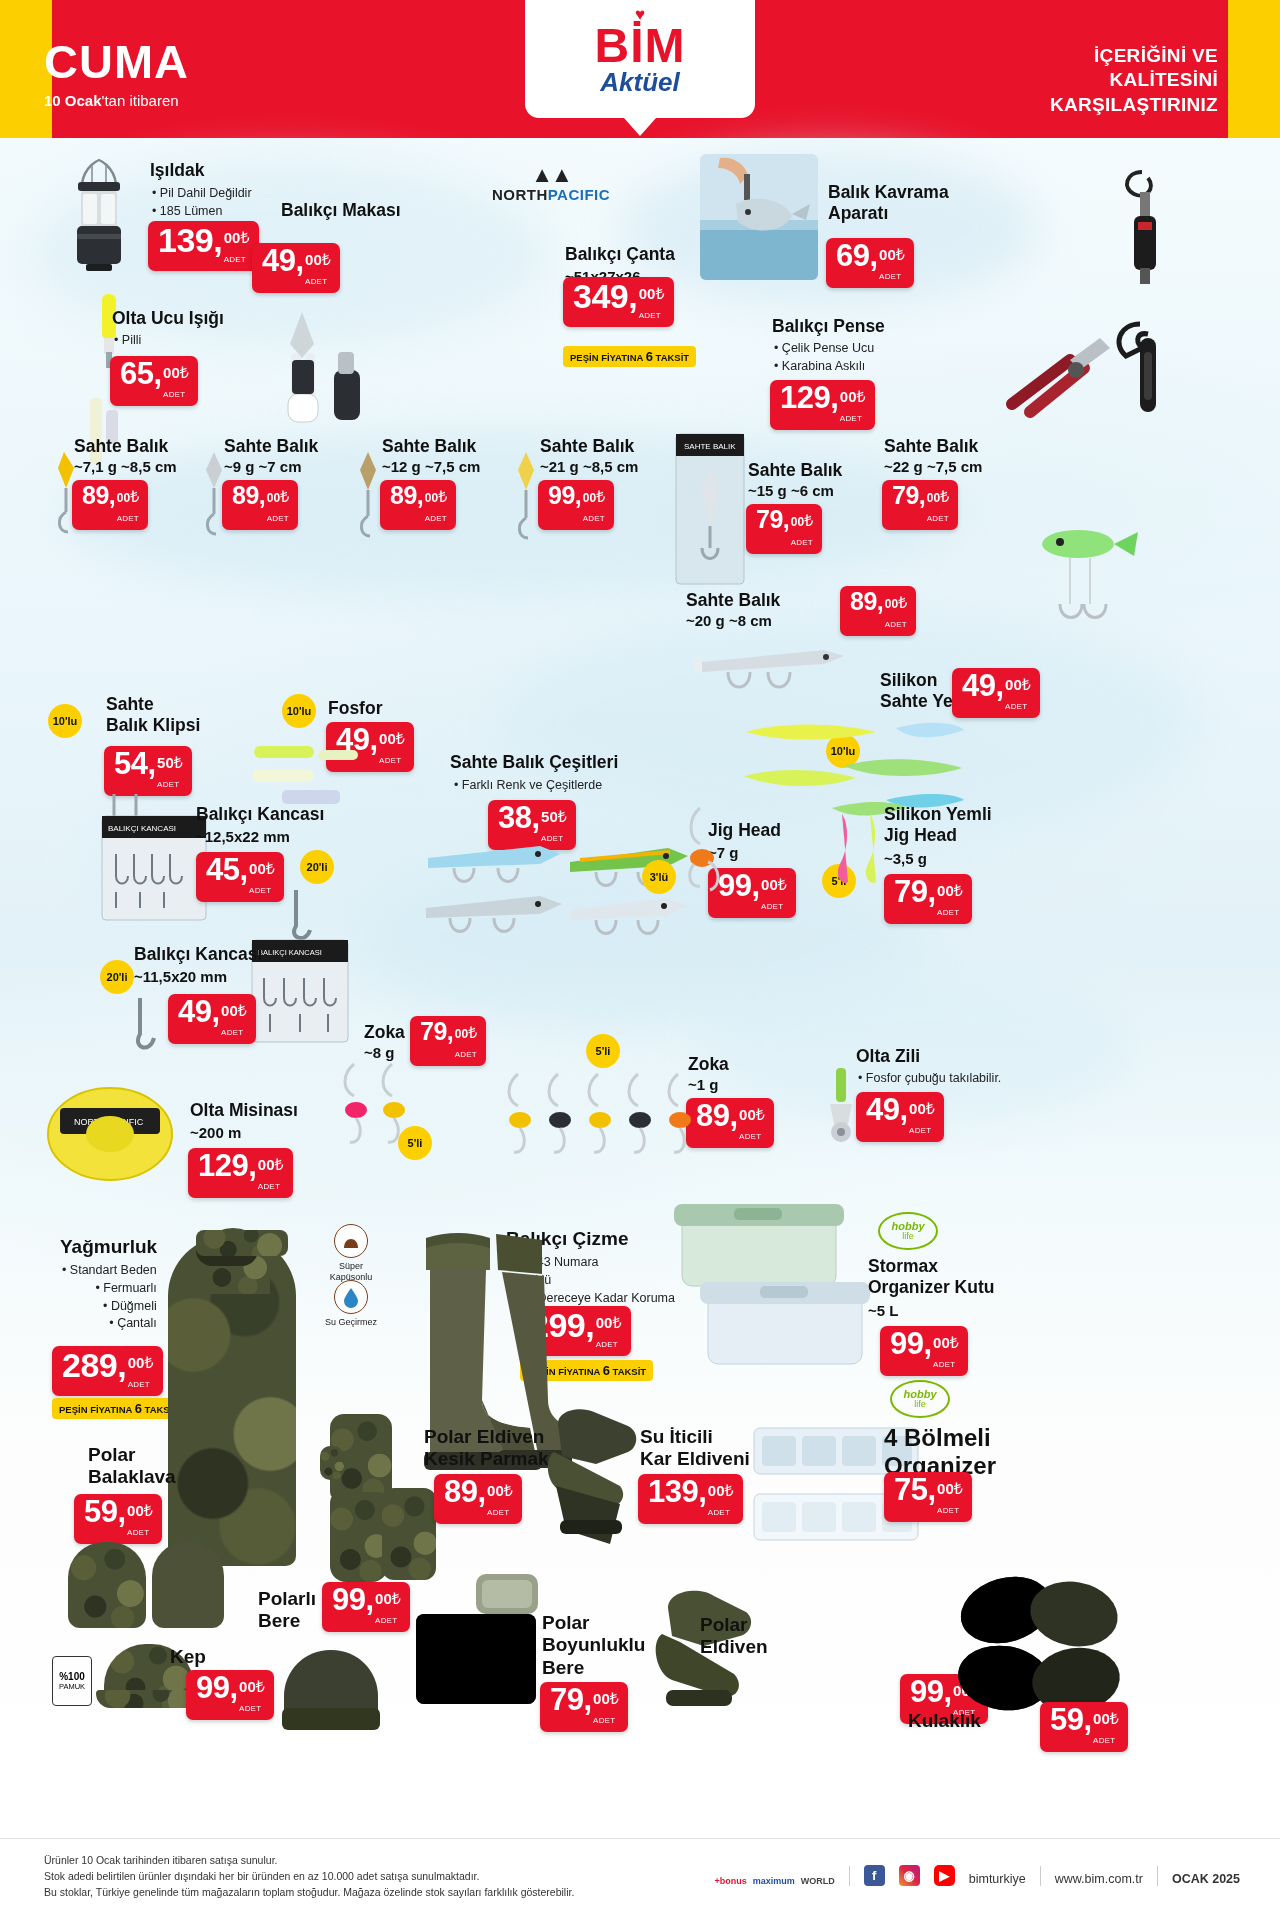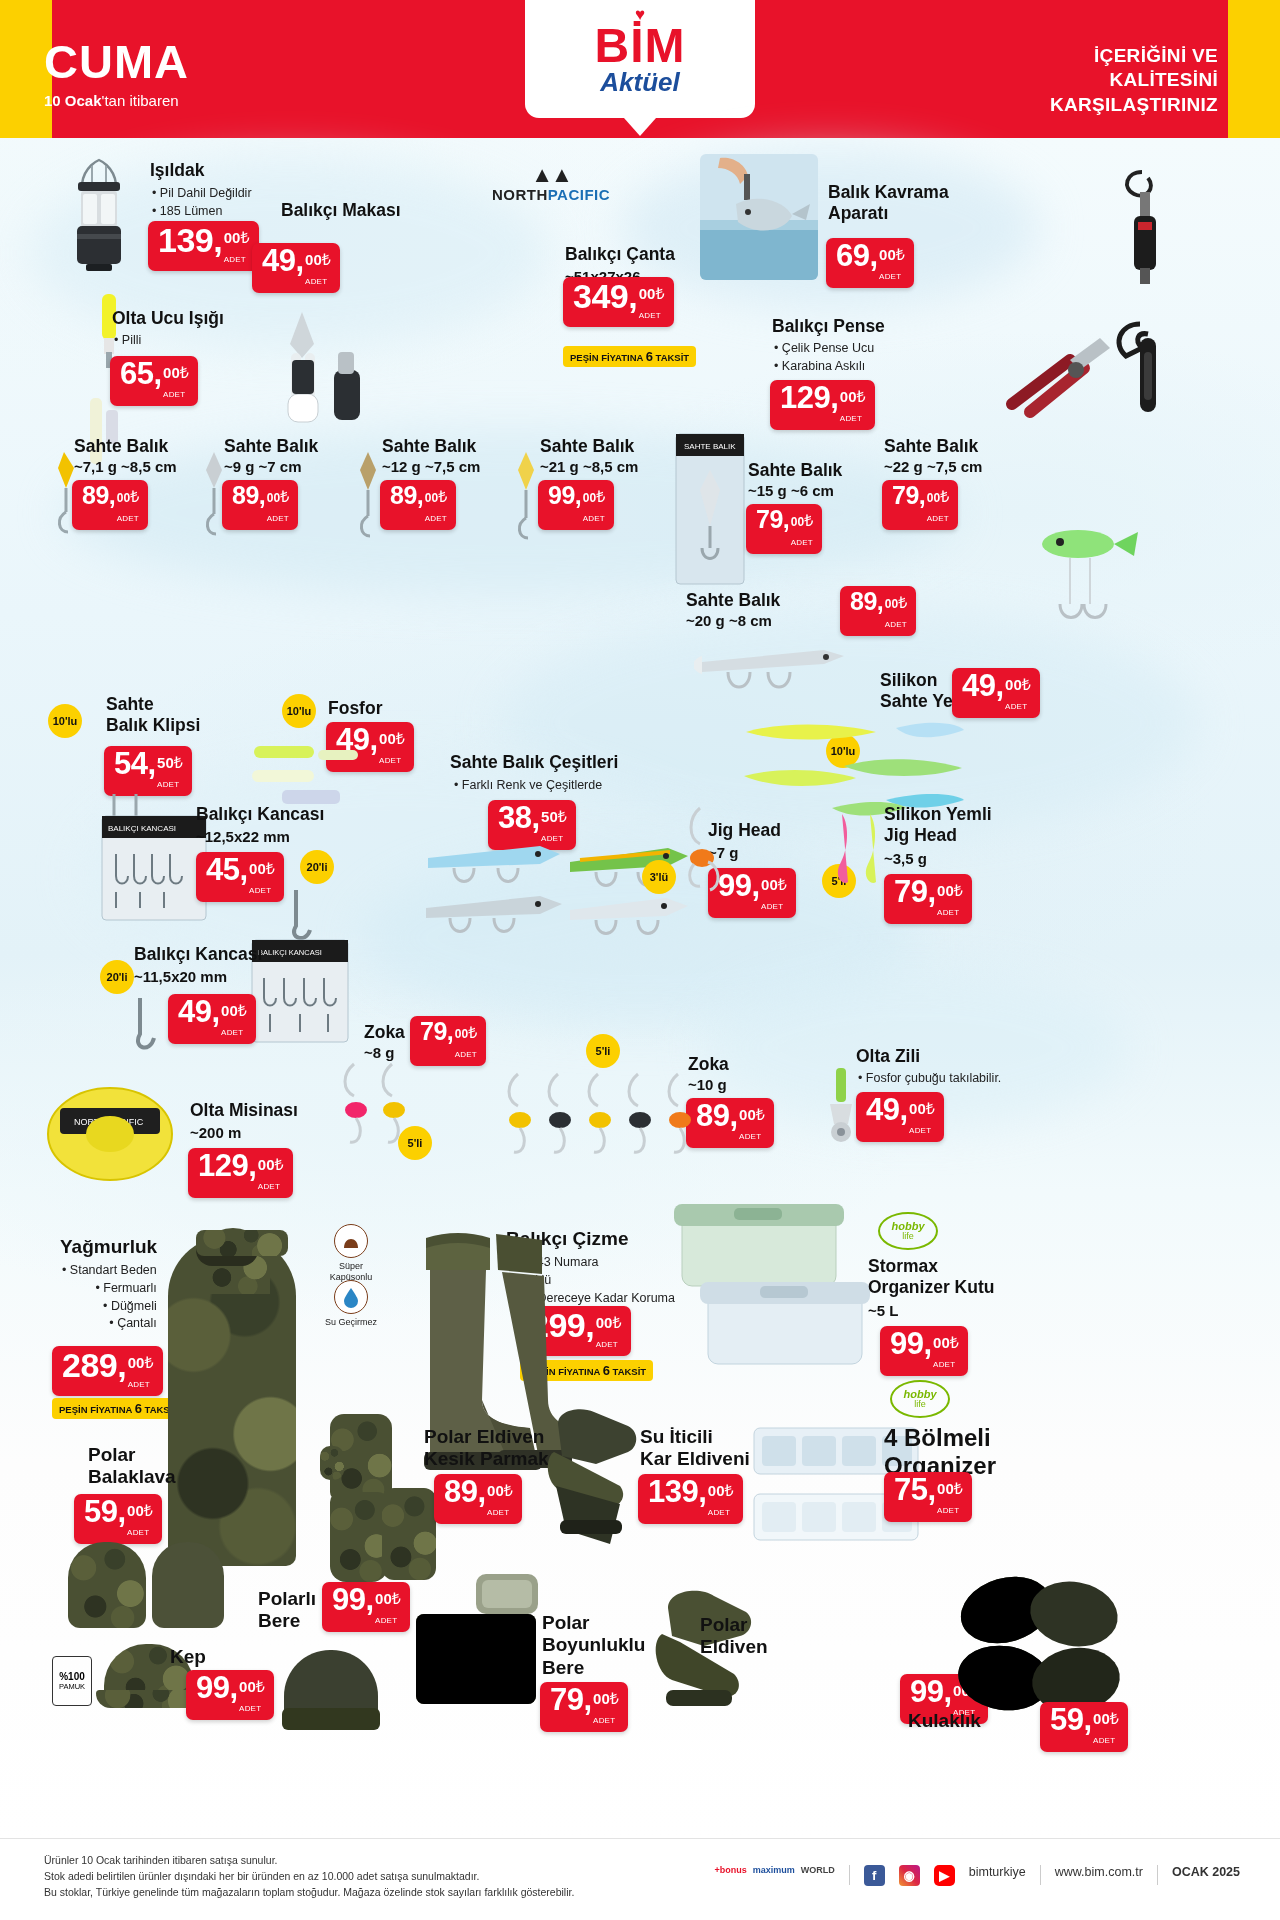--- a/index.html
+++ b/index.html
@@ -57,21 +57,21 @@
 
   
   .footer {
     position:absolute; left:0; top:1838px; width:1280px; height:82px; background:#fff;
     border-top:1px solid #e3e3e3;
   }
   .footer-text {
     position:absolute; left:44px; top:14px; font-size:10.5px; color:#333; line-height:1.5;
   }
   .footer-right {
-    position:absolute; right:40px; top:26px; display:flex; align-items:flex-start; gap:14px;
+    position:absolute; right:40px; top:26px; display:flex; align-items:flex-end; gap:14px;
     font-size:12.5px; color:#333;
   }
   .fr-sep { width:1px; height:20px; background:#ccc; }
   .soc { width:21px; height:21px; border-radius:4px; background:#3b5998; color:#fff;
          font-size:13px; font-weight:bold; display:flex; align-items:center; justify-content:center; }
   .soc.ig { background:linear-gradient(45deg,#f09433,#dc2743,#bc1888); }
   .soc.yt { background:#ff0000; border-radius:5px; }
   .brands { display:flex; gap:6px; align-items:center; }
   .brand-pill { font-size:9px; font-weight:bold; color:#e8122a; }
   .brand-pill.b2 { color:#1c4e9c; }
@@ -627,21 +627,21 @@
       <ellipse cx="26" cy="52" rx="11" ry="8" fill="#f2256a"></ellipse>
       <path d="M26 60 C34 72 30 86 20 84" fill="none" stroke="#c8cfd3" stroke-width="3"></path>
       <path d="M62 6 C50 16 50 32 62 38" fill="none" stroke="#c8cfd3" stroke-width="3"></path>
       <ellipse cx="64" cy="52" rx="11" ry="8" fill="#f2c200"></ellipse>
       <path d="M64 60 C72 72 68 86 58 84" fill="none" stroke="#c8cfd3" stroke-width="3"></path>
     </svg>
   </div>
 
   <div class="circ" style="left:586px;top:896px;">5'li</div>
   <div class="pname" style="left:688px;top:916px;">Zoka</div>
-  <div class="dim" style="left:688px;top:938px;">~10 g</div>
+  <div class="dim" style="left:688px;top:938px;">~1 g</div>
   <div class="tag" style="left:686px;top:960px;">
     <span class="int">89</span>
       <span class="comma">,</span>
     <span class="right"><span class="dec">00</span>₺<br><span class="adet">ADET</span></span>
   </div>
   <div class="obj" style="left:500px;top:932px;">
     <svg width="200" height="100" viewBox="0 0 200 100">
       <g stroke="#c8cfd3" stroke-width="3" fill="none">
         <path d="M18 4 C6 14 6 30 18 36"></path>
           <path d="M58 4 C46 14 46 30 58 36"></path>

